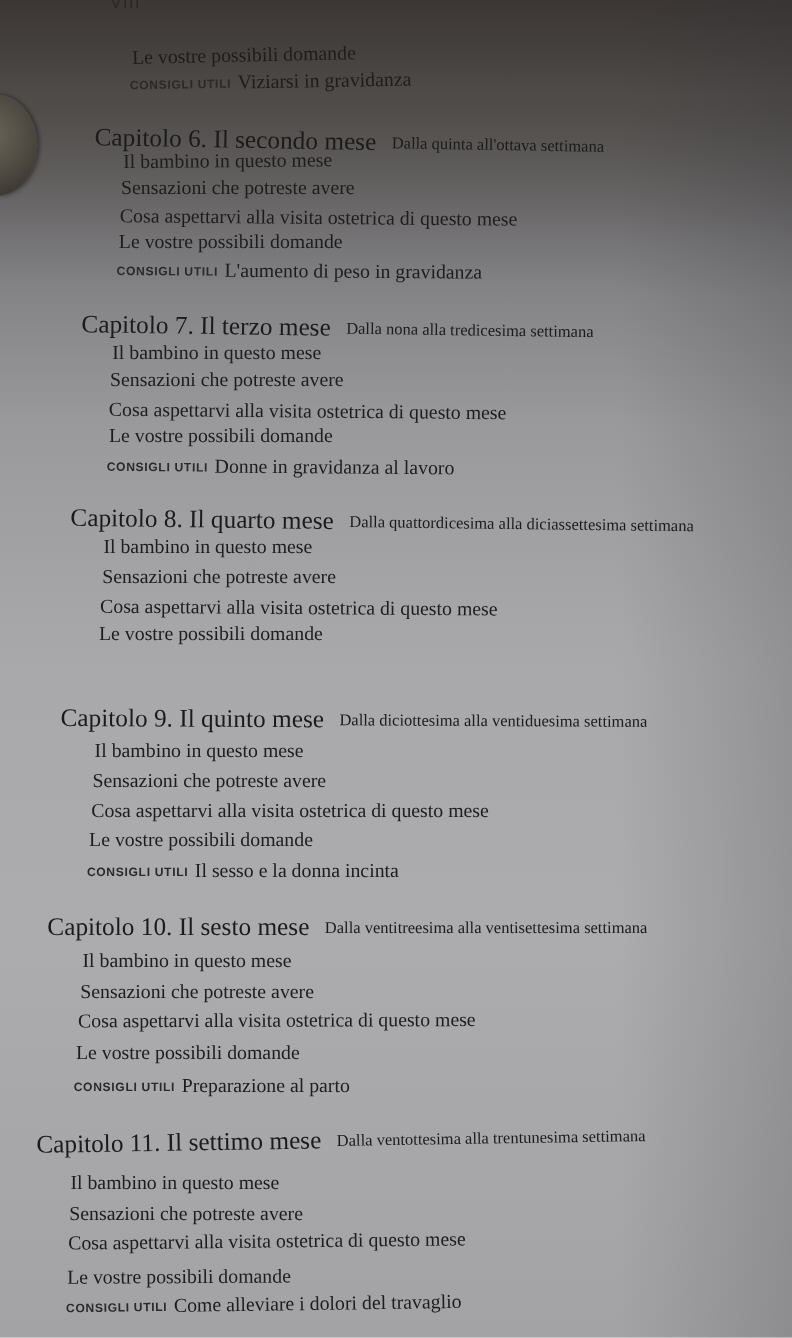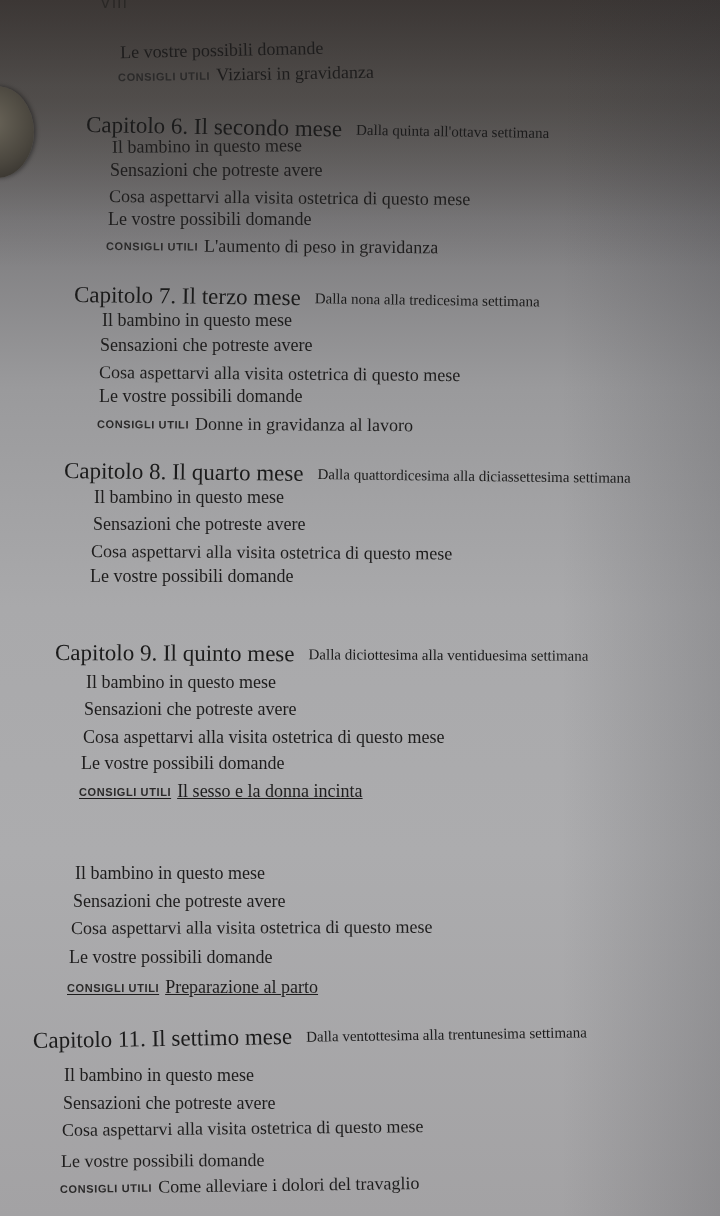--- a/index.html
+++ b/index.html
@@ -113,29 +113,32 @@
   <div class="line" style="left:91px; top:541px; transform:rotate(0.4deg); transform-origin:left center;">Cosa aspettarvi alla visita ostetrica di questo mese</div>
   <div class="line" style="left:90px; top:566px;">Le vostre possibili domande</div>
 
   <div class="chapter" style="left:55px; top:640px; transform:rotate(0.3deg); transform-origin:left center;">
     <span>Capitolo 9. Il quinto mese</span><span class="range">Dalla diciottesima alla ventiduesima settimana</span>
   </div>
   <div class="line" style="left:86px; top:672px;">Il bambino in questo mese</div>
   <div class="line" style="left:84px; top:699px;">Sensazioni che potreste avere</div>
   <div class="line" style="left:83px; top:727px;">Cosa aspettarvi alla visita ostetrica di questo mese</div>
   <div class="line" style="left:81px; top:753px;">Le vostre possibili domande</div>
-  <div class="line" style="left:79px; top:781px;text-decoration:underline;">
+  <div class="line" style="left:79px; top:781px;">
     <span class="tip-label">consigli utili</span><span>Il sesso e la donna incinta</span>
   </div>
 
+  <div class="chapter" style="left:43px; top:830px;">
+    <span>Capitolo 10. Il sesto mese</span><span class="range">Dalla ventitreesima alla ventisettesima settimana</span>
+  </div>
   <div class="line" style="left:75px; top:863px;">Il bambino in questo mese</div>
   <div class="line" style="left:73px; top:891px;">Sensazioni che potreste avere</div>
   <div class="line" style="left:71px; top:918px; transform:rotate(-0.2deg); transform-origin:left center;">Cosa aspettarvi alla visita ostetrica di questo mese</div>
   <div class="line" style="left:69px; top:947px;">Le vostre possibili domande</div>
-  <div class="line" style="left:67px; top:977px;text-decoration:underline;">
+  <div class="line" style="left:67px; top:977px;">
     <span class="tip-label">consigli utili</span><span>Preparazione al parto</span>
   </div>
 
   <div class="chapter" style="left:33px; top:1028px; transform:rotate(-0.9deg); transform-origin:left center;">
     <span>Capitolo 11. Il settimo mese</span><span class="range">Dalla ventottesima alla trentunesima settimana</span>
   </div>
   <div class="line" style="left:64px; top:1065px;">Il bambino in questo mese</div>
   <div class="line" style="left:63px; top:1093px;">Sensazioni che potreste avere</div>
   <div class="line" style="left:62px; top:1120px; transform:rotate(-0.6deg); transform-origin:left center;">Cosa aspettarvi alla visita ostetrica di questo mese</div>
   <div class="line" style="left:61px; top:1151px; transform:rotate(-0.3deg); transform-origin:left center;">Le vostre possibili domande</div>

